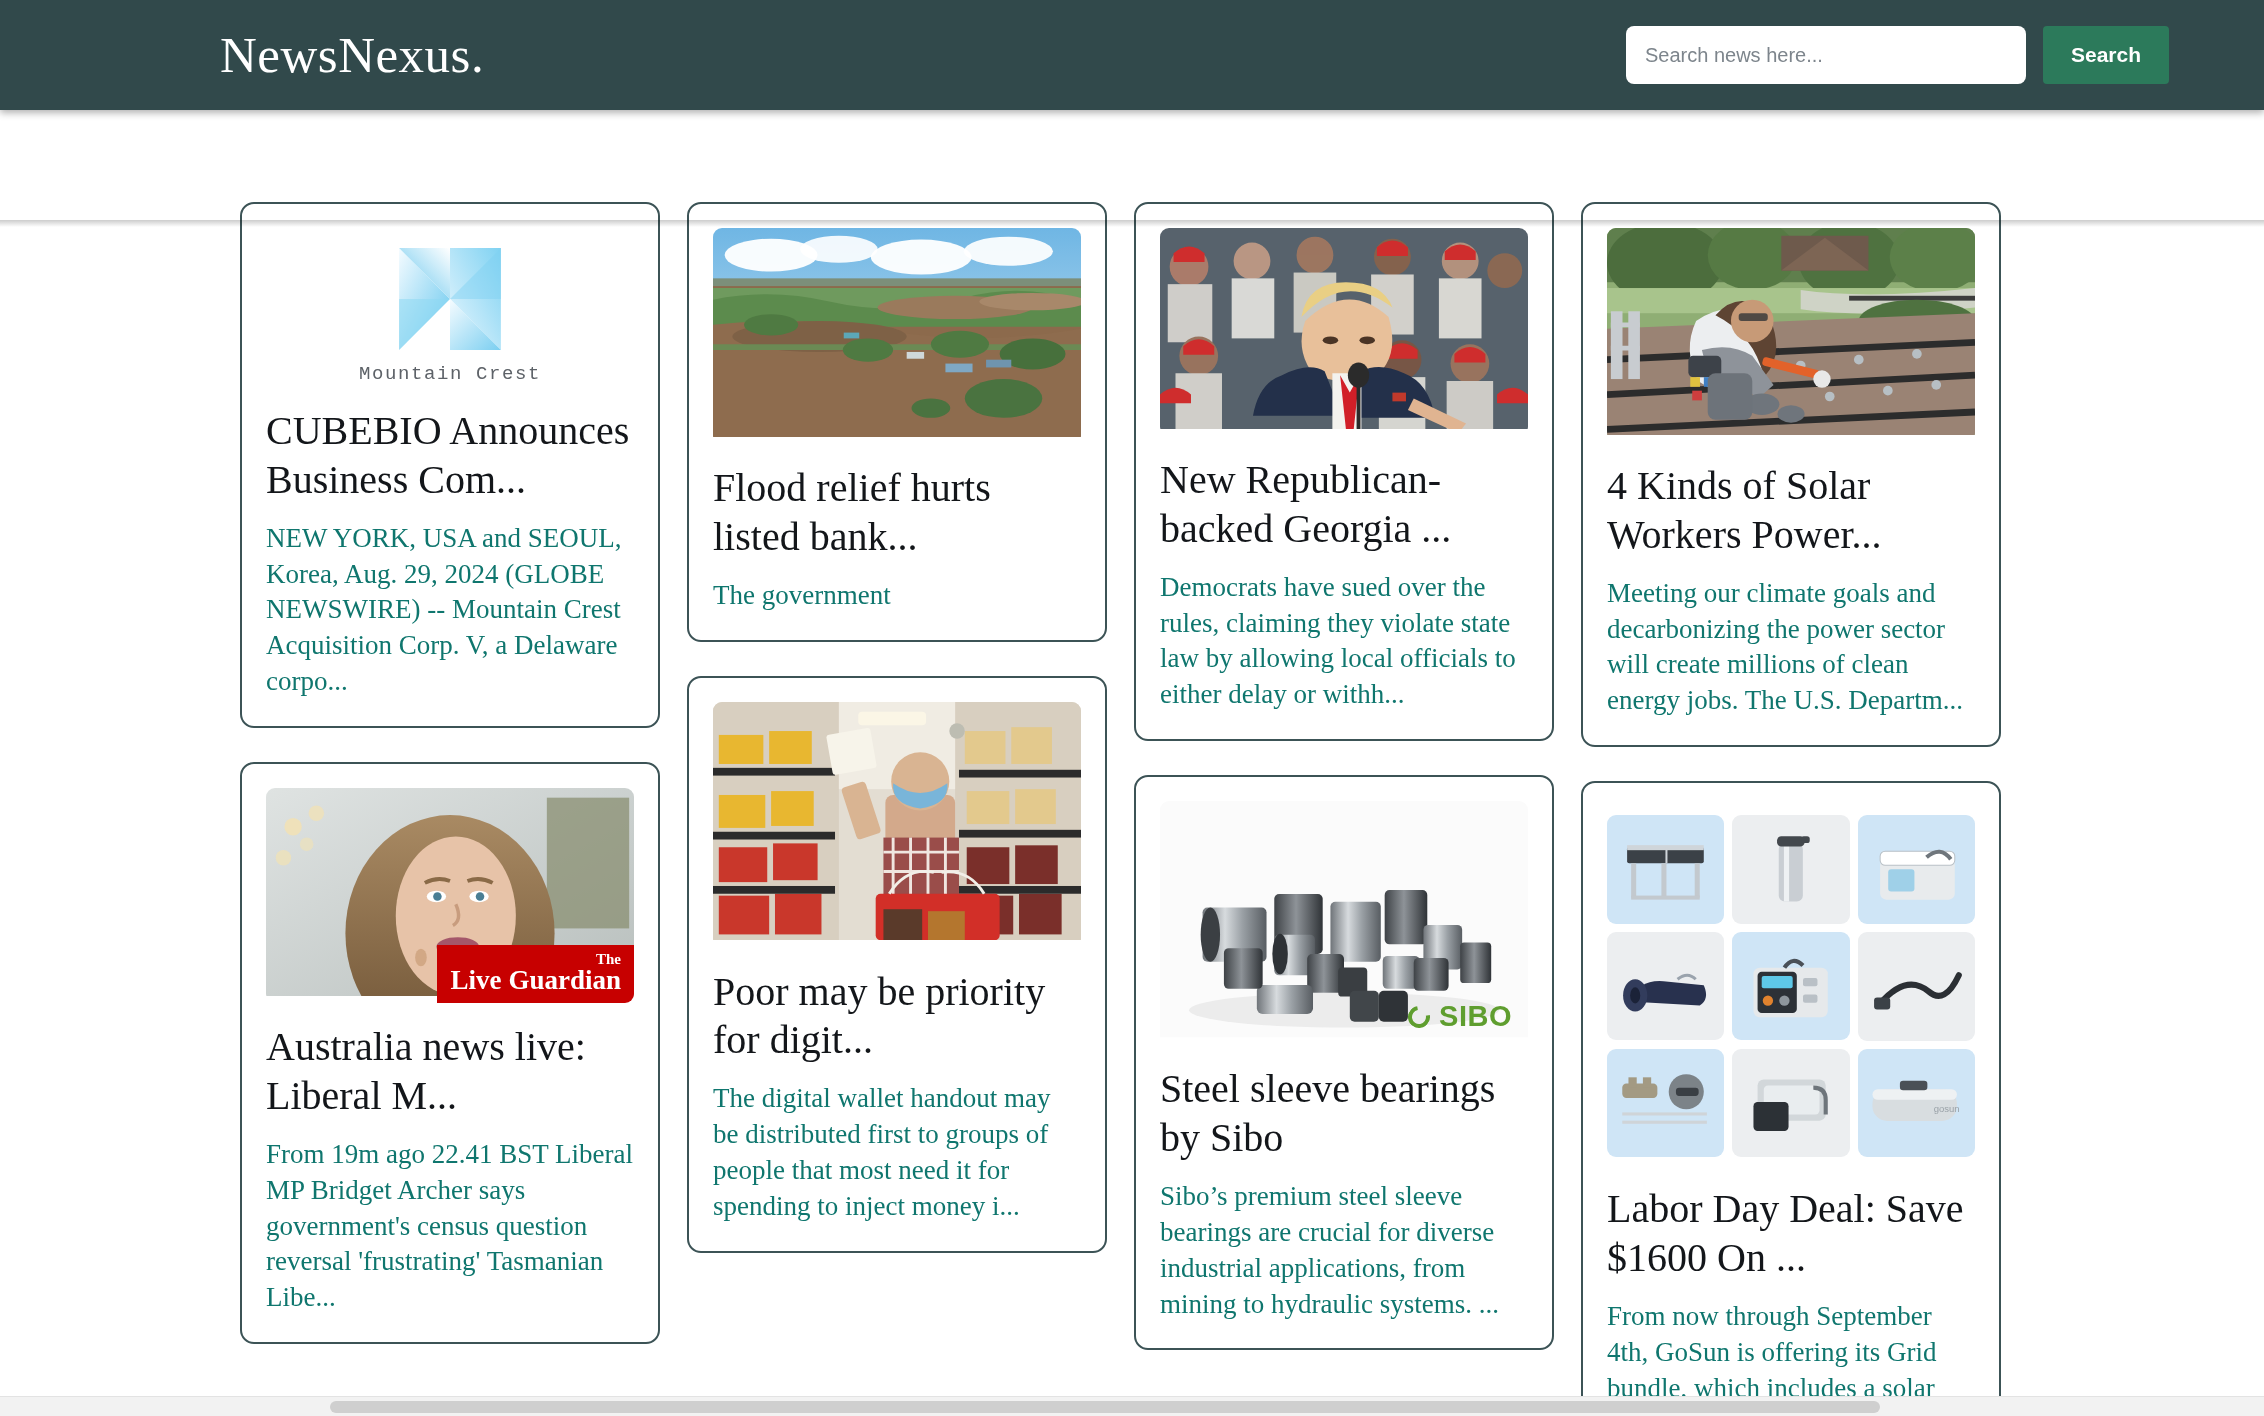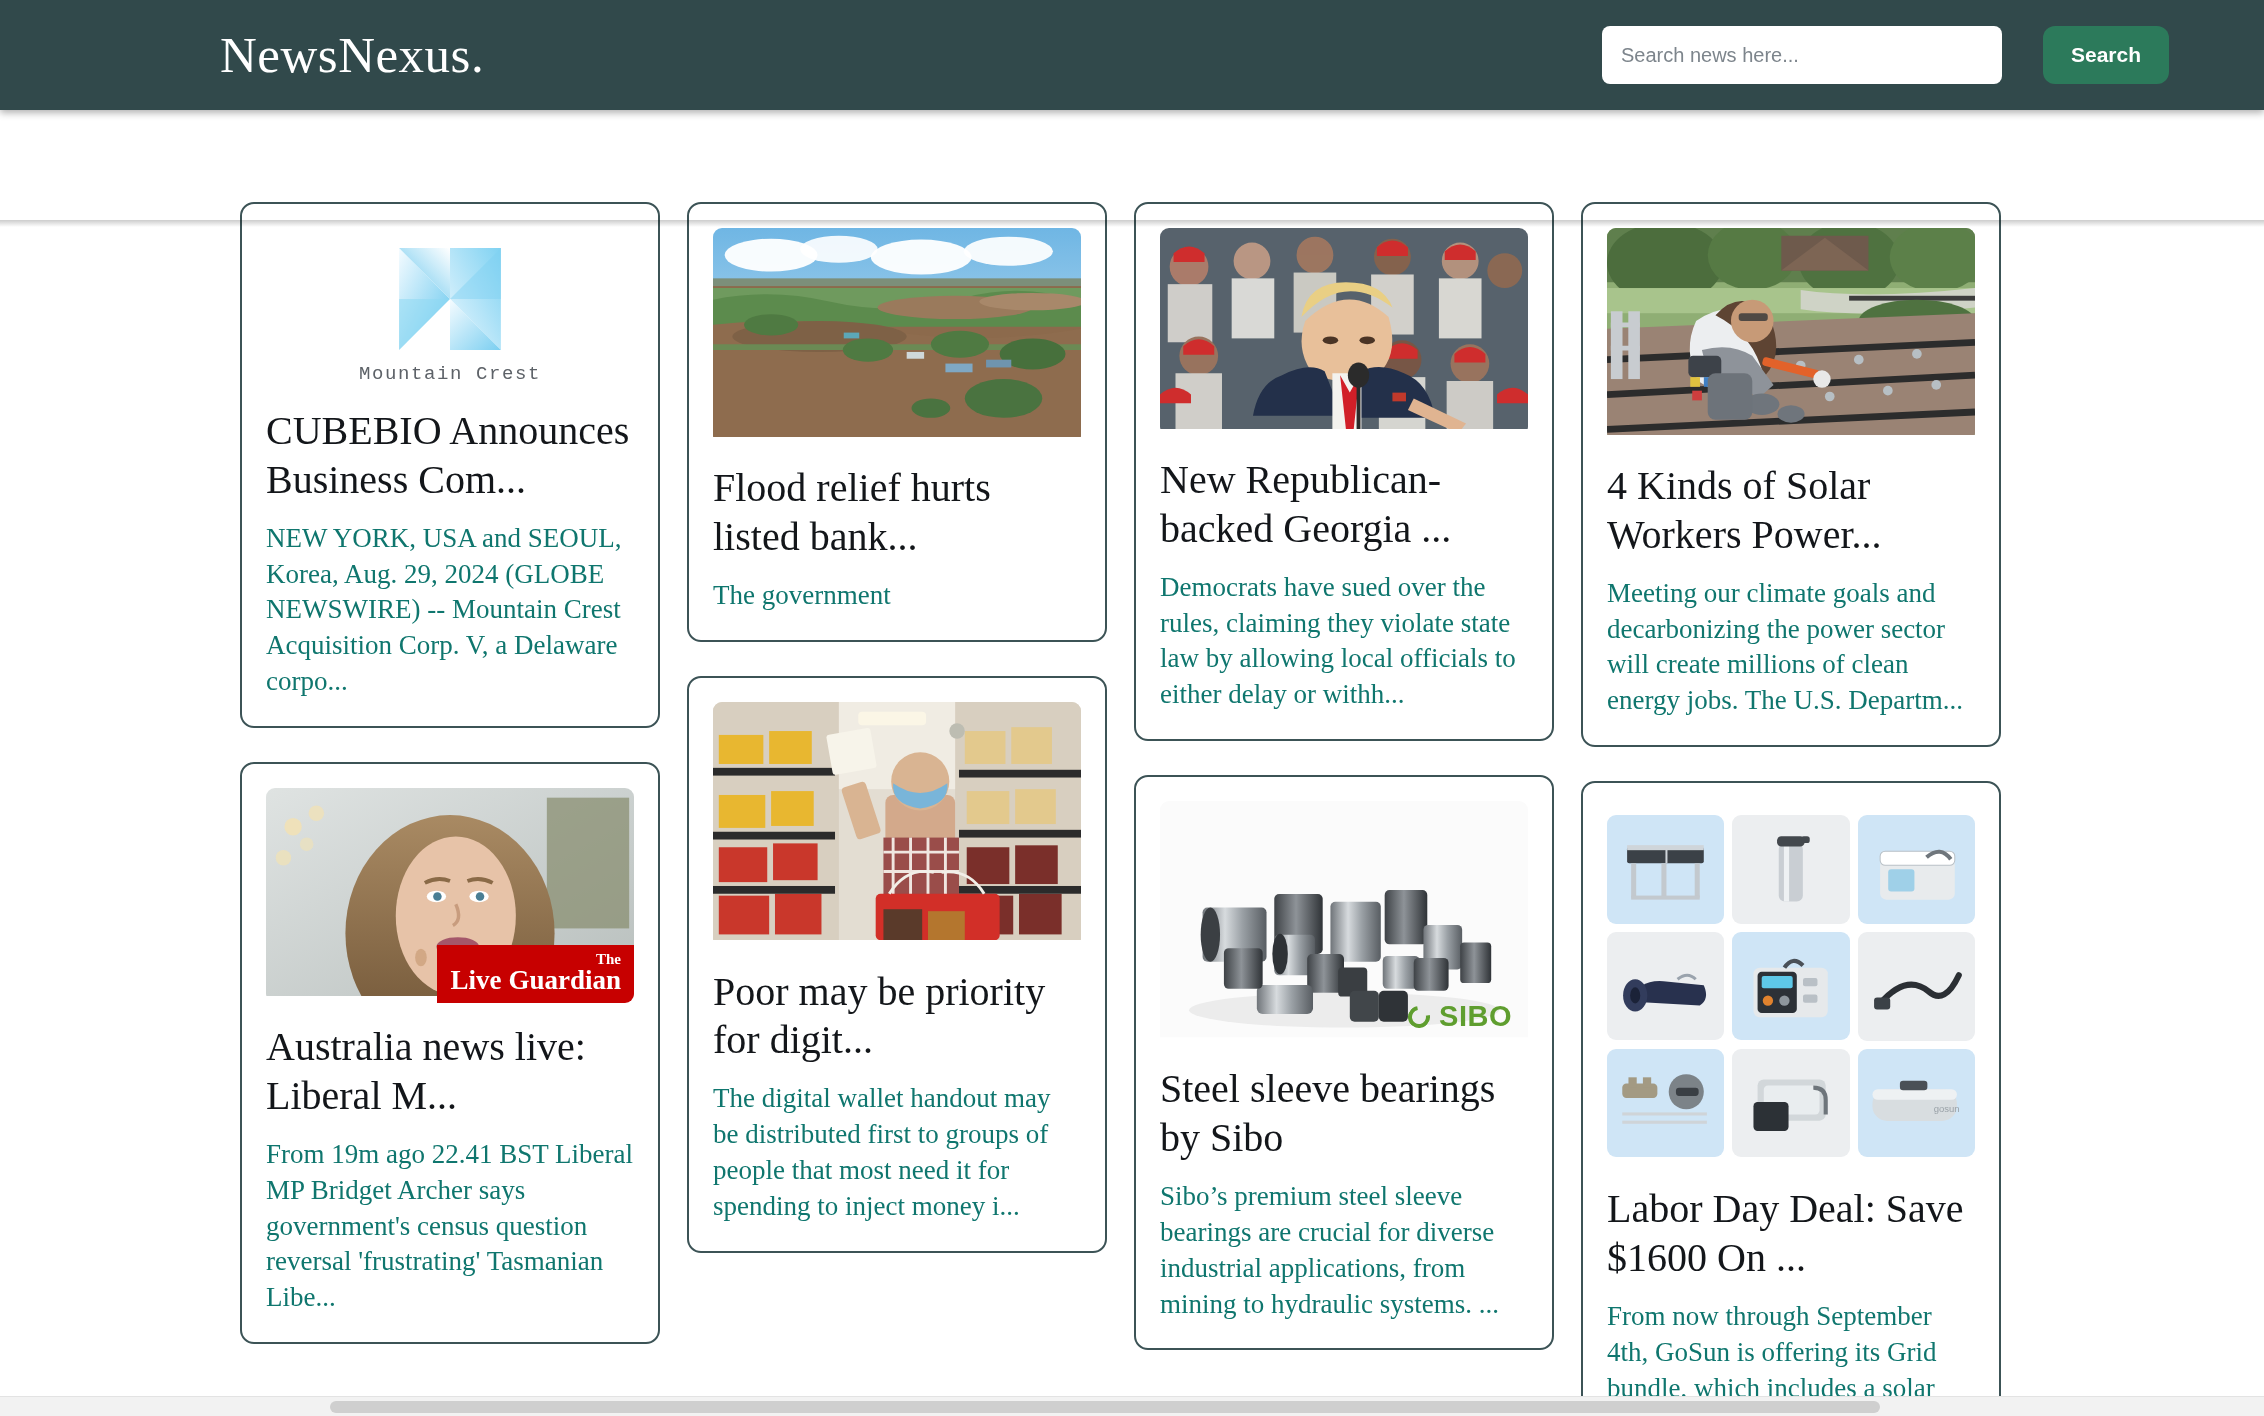--- a/index.html
+++ b/index.html
@@ -28,40 +28,40 @@
     font-size: 51px;
     font-weight: 400;
     letter-spacing: 0.5px;
     line-height: 1;
     white-space: nowrap;
   }
   .header-spacer { flex: 1; }
   .search-group {
     display: flex;
     align-items: stretch;
-    gap: 41px;
+    gap: 17px;
   }
   .search-input {
     width: 400px;
     height: 58px;
     border: none;
     border-radius: 8px;
     background: #ffffff;
     padding: 0 19px;
     font-family: "Liberation Sans", sans-serif;
     font-size: 20px;
     color: #212529;
     outline: none;
   }
   .search-input::placeholder { color: #7d858c; }
   .search-button {
     min-width: 126px;
     height: 58px;
     border: none;
-    border-radius: 12px;
+    border-radius: 4px;
     background: #2c7a5b;
     color: #ffffff;
     font-family: "Liberation Sans", sans-serif;
     font-size: 21px;
     font-weight: 700;
     cursor: pointer;
     padding: 0 24px;
   }
 
   

